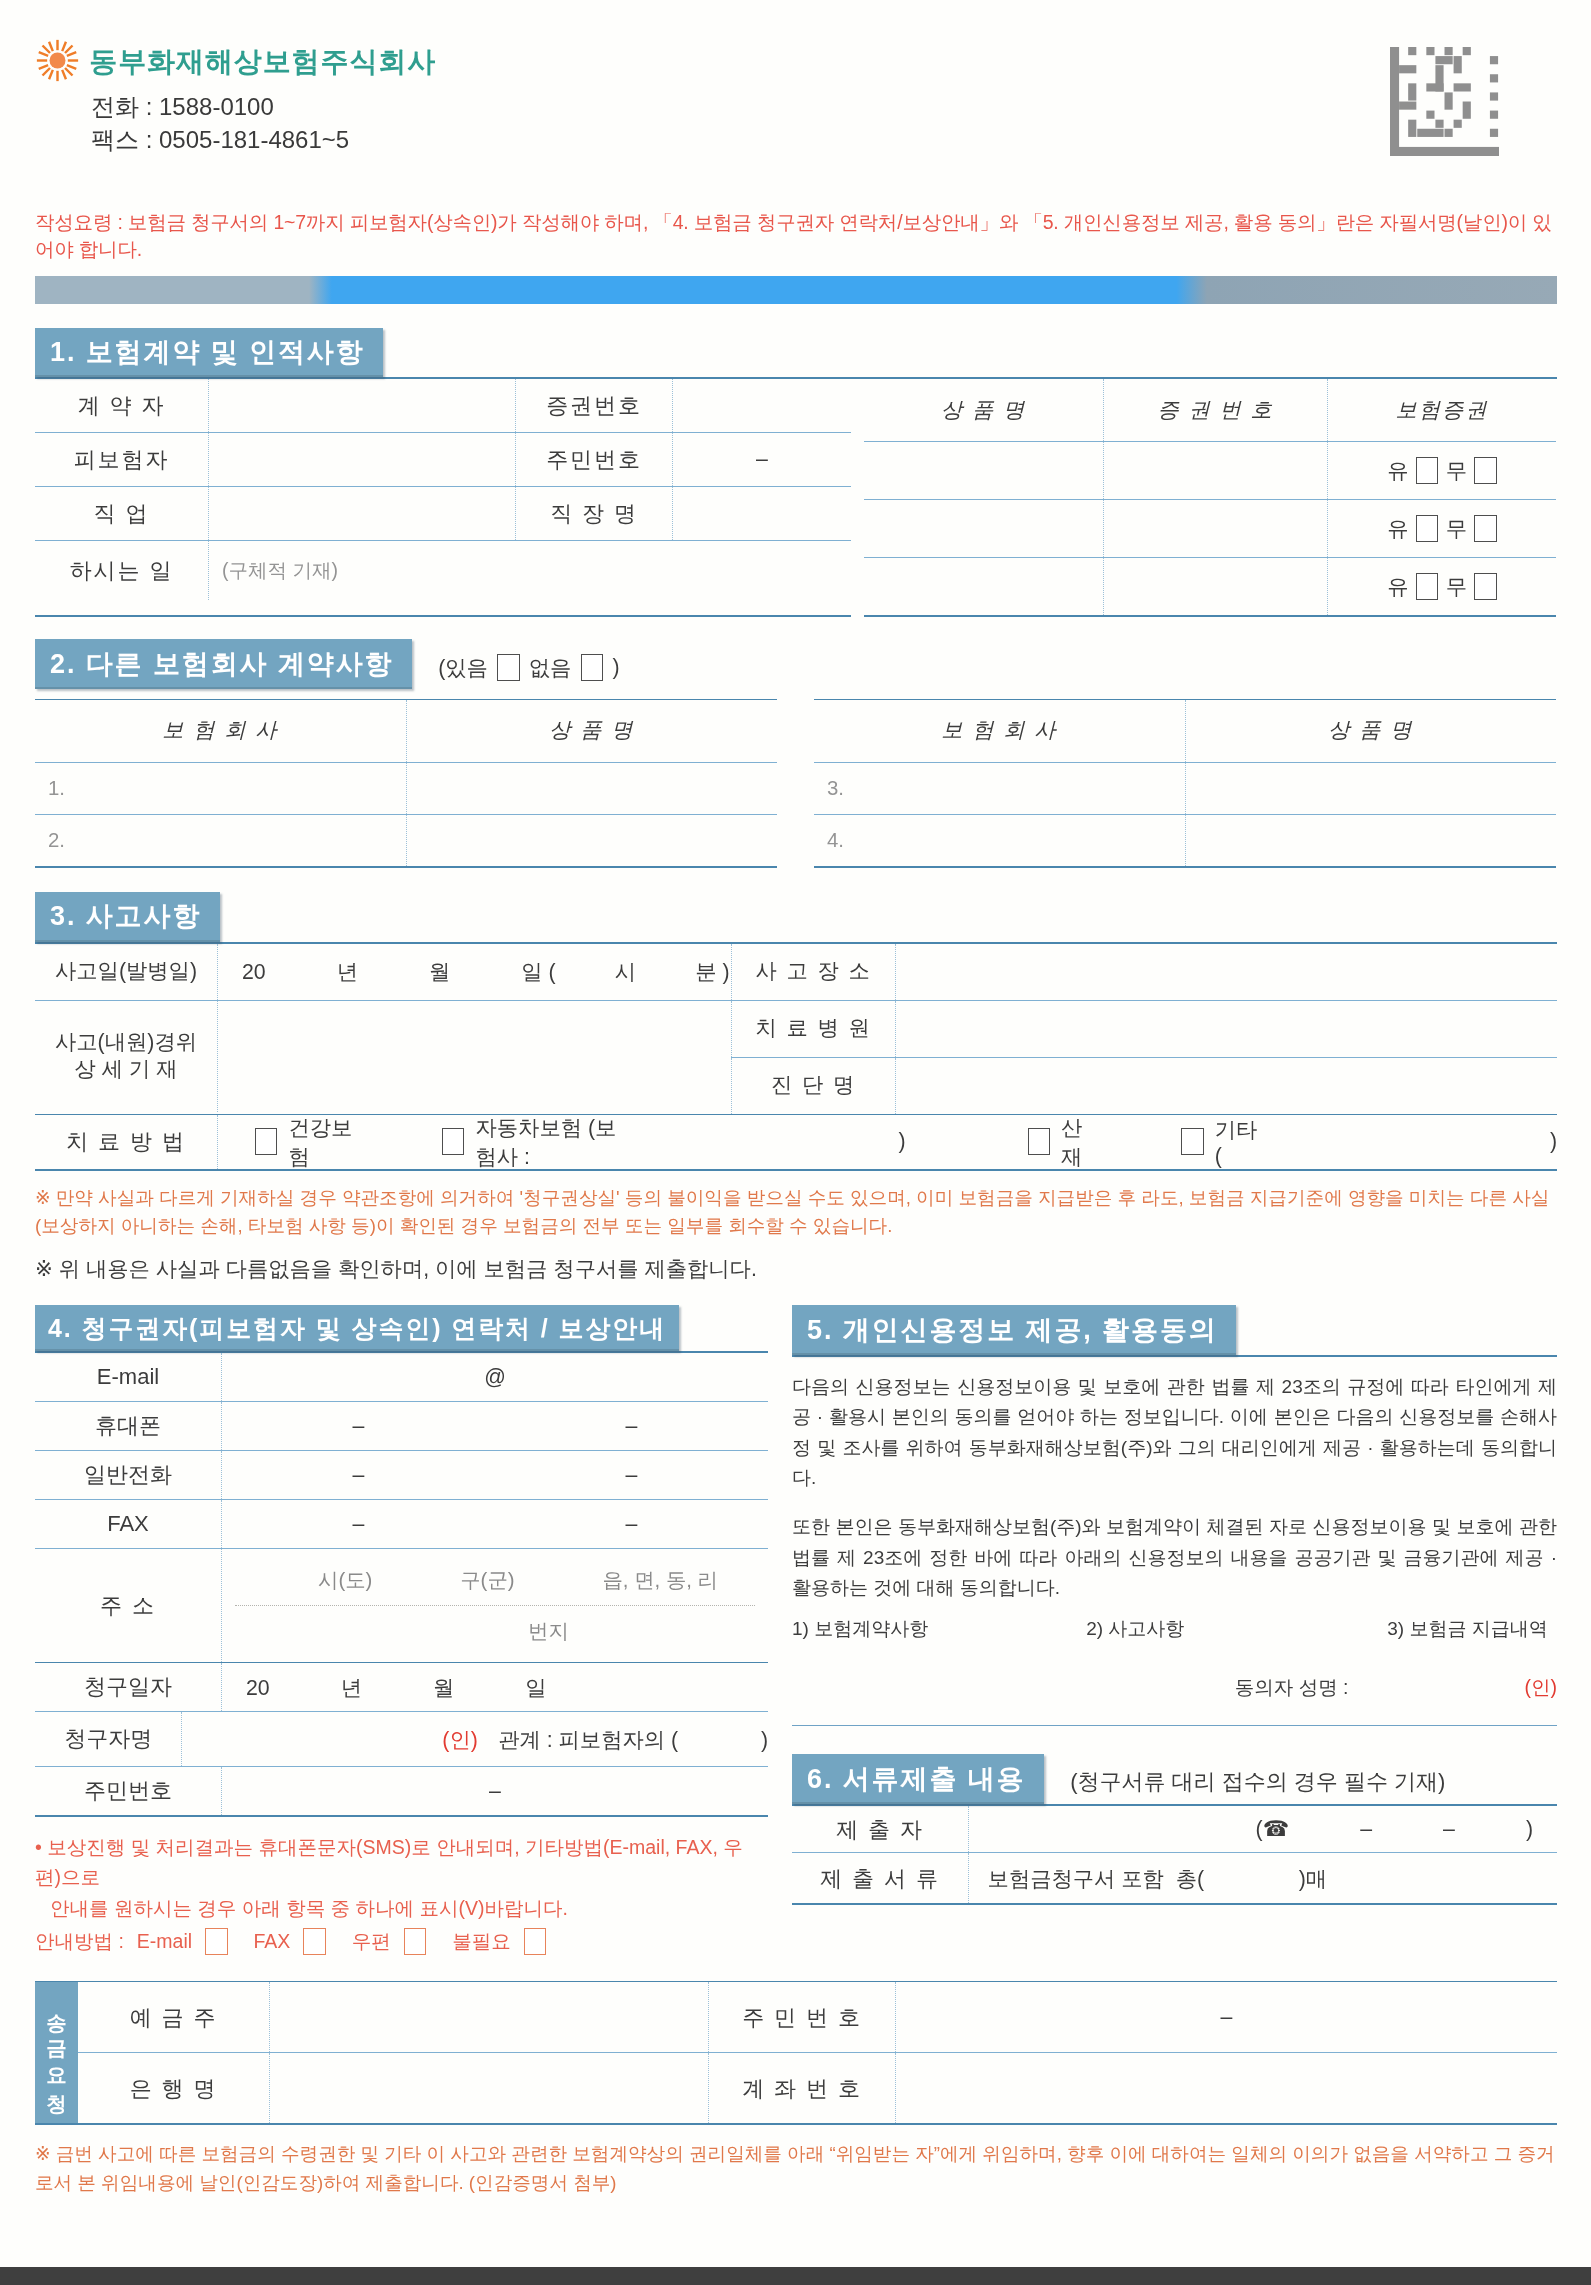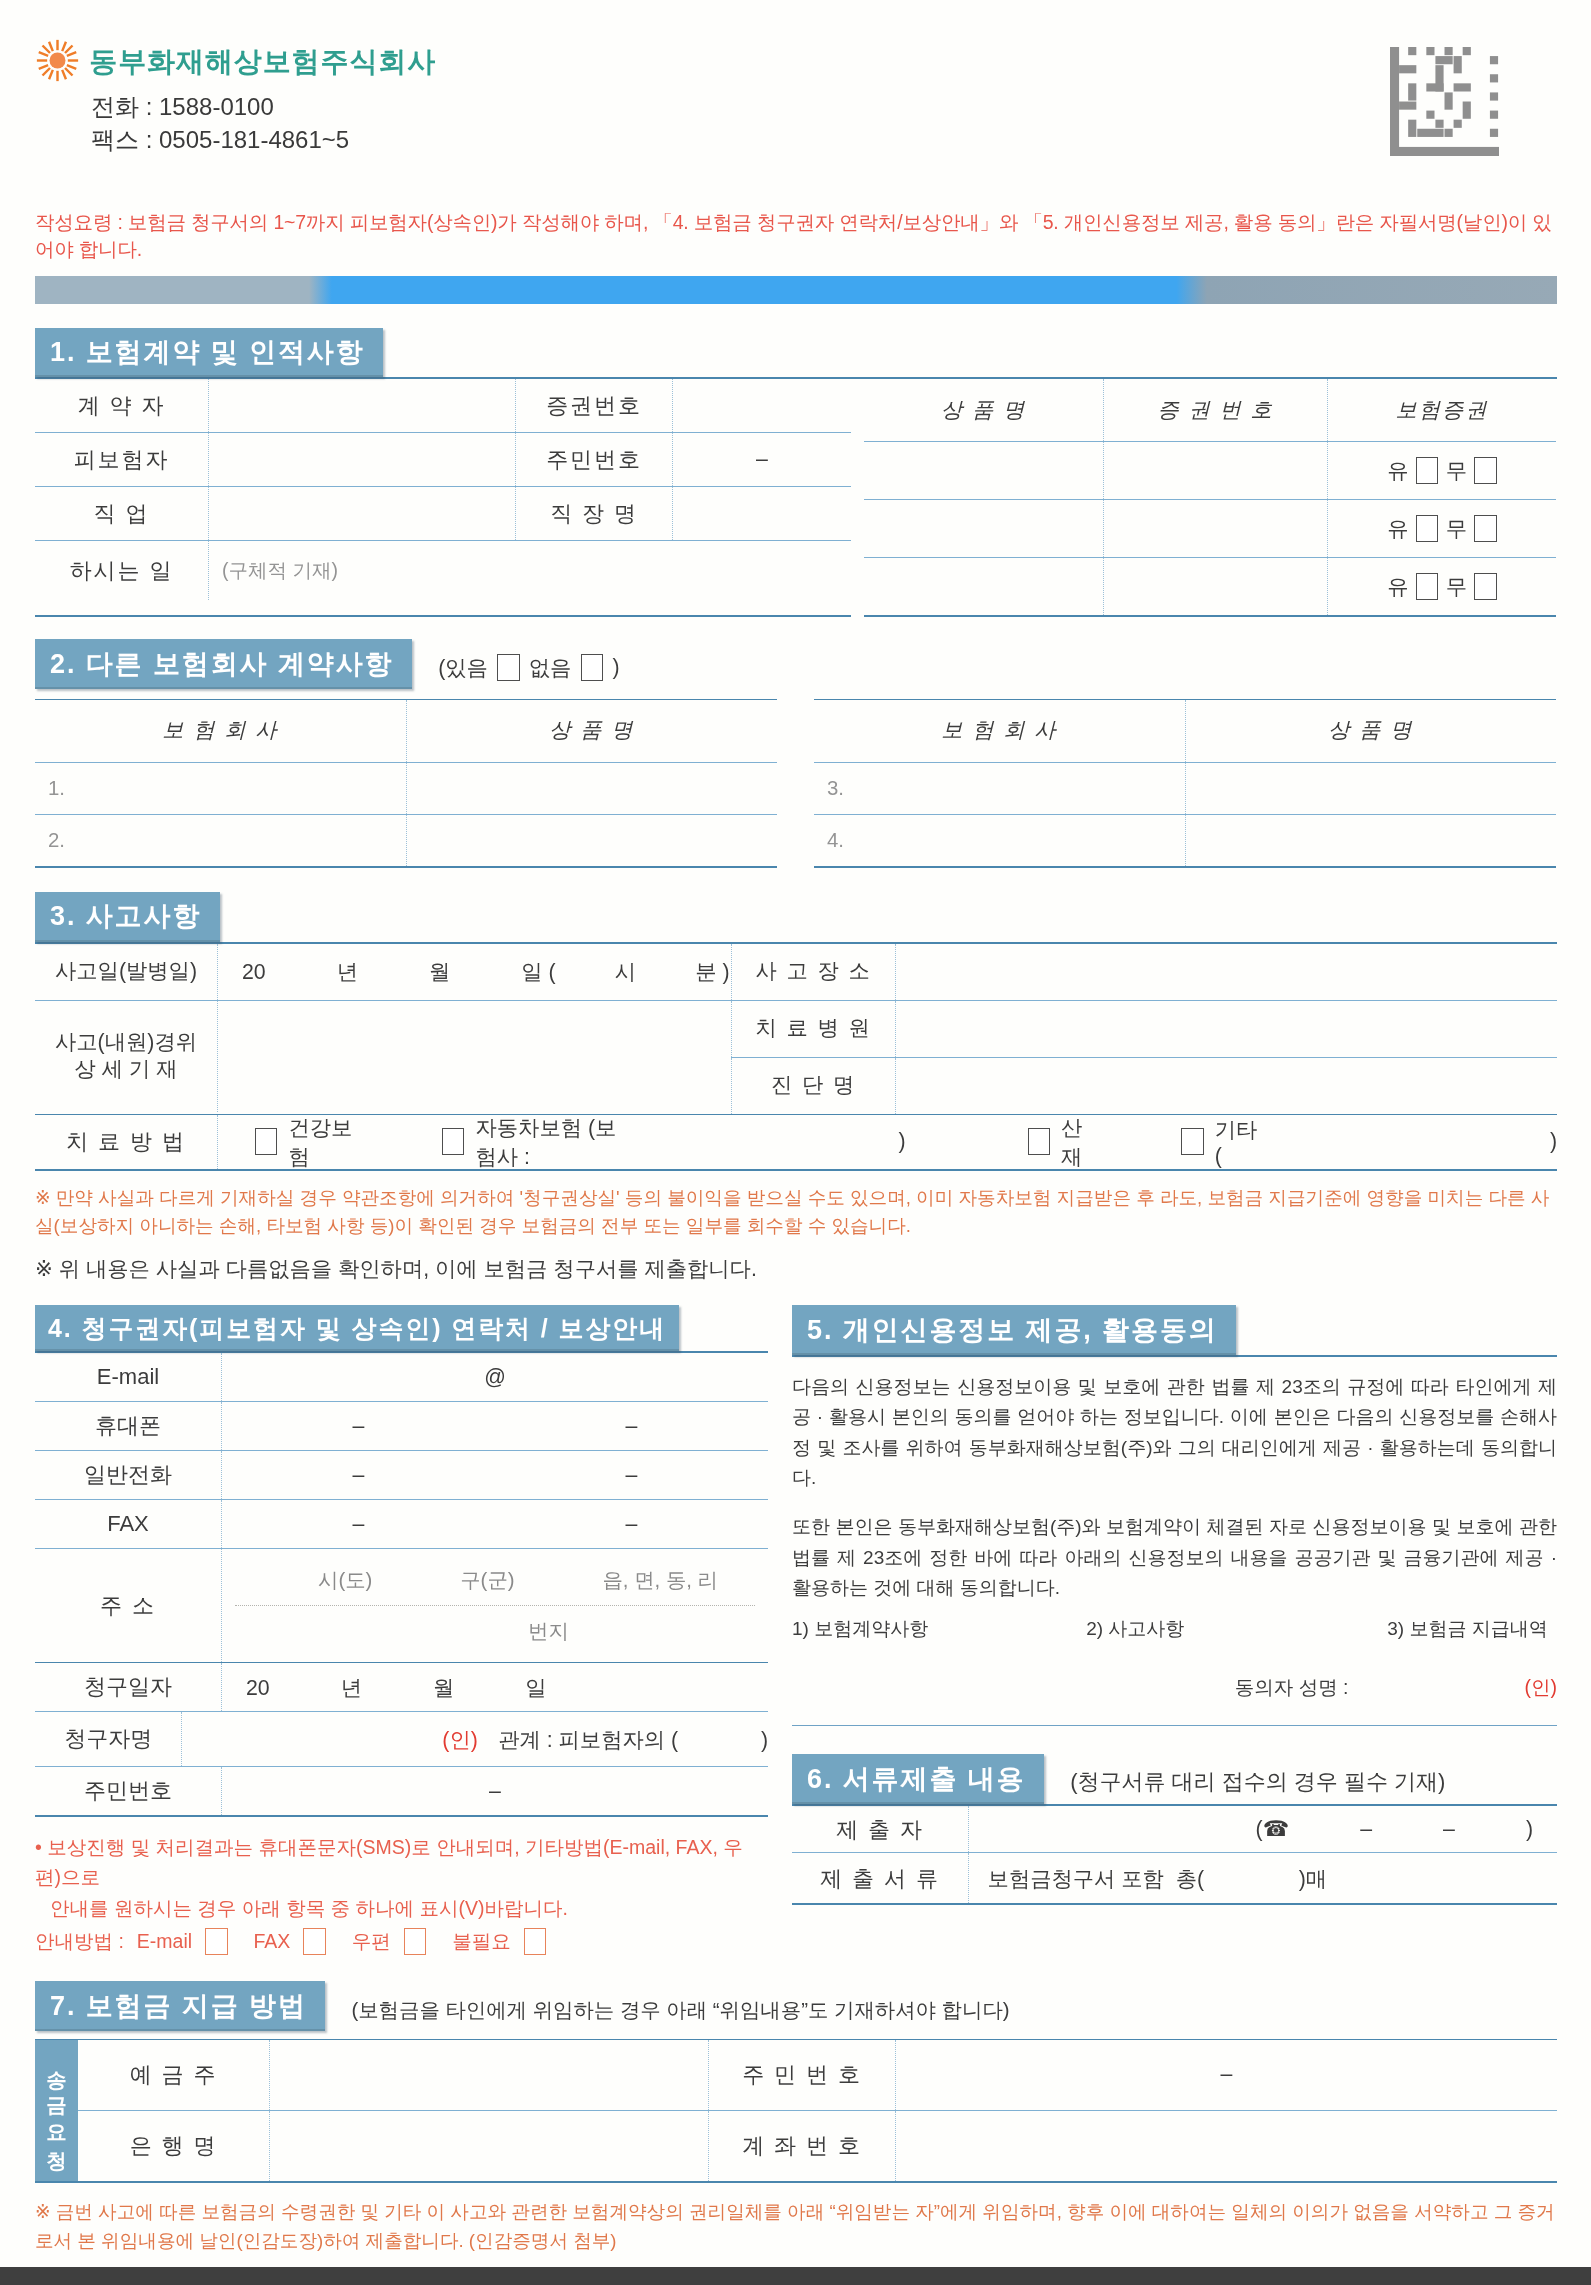--- a/index.html
+++ b/index.html
@@ -342,21 +342,21 @@
           <span>자동차보험 (보험사 :</span>
           <span style="margin-left:250px;">)</span>
           <span class="cb" style="margin-left:111px;"></span>
           <span>산재</span>
           <span class="cb" style="margin-left:74px;"></span>
           <span>기타 (</span>
           <span style="margin-left:278px;">)</span>
         </div>
       </div>
     </div>
-    <div class="note-orange" style="margin-top:13px;font-size:18.6px;">※ 만약 사실과 다르게 기재하실 경우 약관조항에 의거하여 '청구권상실' 등의 불이익을 받으실 수도 있으며, 이미 자동차보험 지급받은 후 라도, 보험금 지급기준에 영향을 미치는 다른 사실(보상하지 아니하는 손해, 타보험 사항 등)이 확인된 경우 보험금의 전부 또는 일부를 회수할 수 있습니다.</div>
+    <div class="note-orange" style="margin-top:13px;font-size:18.6px;">※ 만약 사실과 다르게 기재하실 경우 약관조항에 의거하여 '청구권상실' 등의 불이익을 받으실 수도 있으며, 이미 보험금을 지급받은 후 라도, 보험금 지급기준에 영향을 미치는 다른 사실(보상하지 아니하는 손해, 타보험 사항 등)이 확인된 경우 보험금의 전부 또는 일부를 회수할 수 있습니다.</div>
     <div style="margin-top:13px;font-size:21.3px;color:#3c3c3c;">※ 위 내용은 사실과 다름없음을 확인하며, 이에 보험금 청구서를 제출합니다.</div>
   </div>
 
   <div class="twocol">
 
     <div class="colL">
       <div class="sec-head">
         <div class="plaque" style="font-size:25px;padding:6.5px 13px;">4. 청구권자(피보험자 및 상속인) 연락처 / 보상안내</div>
       </div>
       <div class="tbl">
@@ -463,24 +463,20 @@
           <div class="row" style="height:50px;">
             <div class="lbl dr" style="width:176px;">제 출 서 류</div>
             <div class="val pre" style="flex:1;padding-left:18.6px;">보험금청구서 포함  총(                )매</div>
           </div>
         </div>
       </div>
     </div>
   </div>
 
   <div class="sec" style="margin-top:26px;">
-    <div style="display:flex;align-items:flex-end;">
-      <div class="plaque">7. 보험금 지급 방법</div>
-      <div class="head-extra" style="font-size:20.4px;">(보험금을 타인에게 위임하는 경우 아래 “위임내용”도 기재하셔야 합니다)</div>
-    </div>
     <div class="vtbl" style="margin-top:7.4px;">
       <div class="vlabel">송금요청</div>
       <div class="vrows">
         <div class="row first h76">
           <div class="lbl dr" style="width:191px;">예  금  주</div>
           <div class="val dr" style="width:438px;"></div>
           <div class="lbl dr" style="width:186px;">주 민 번 호</div>
           <div class="val center" style="flex:1;">–</div>
         </div>
         <div class="row h76">

